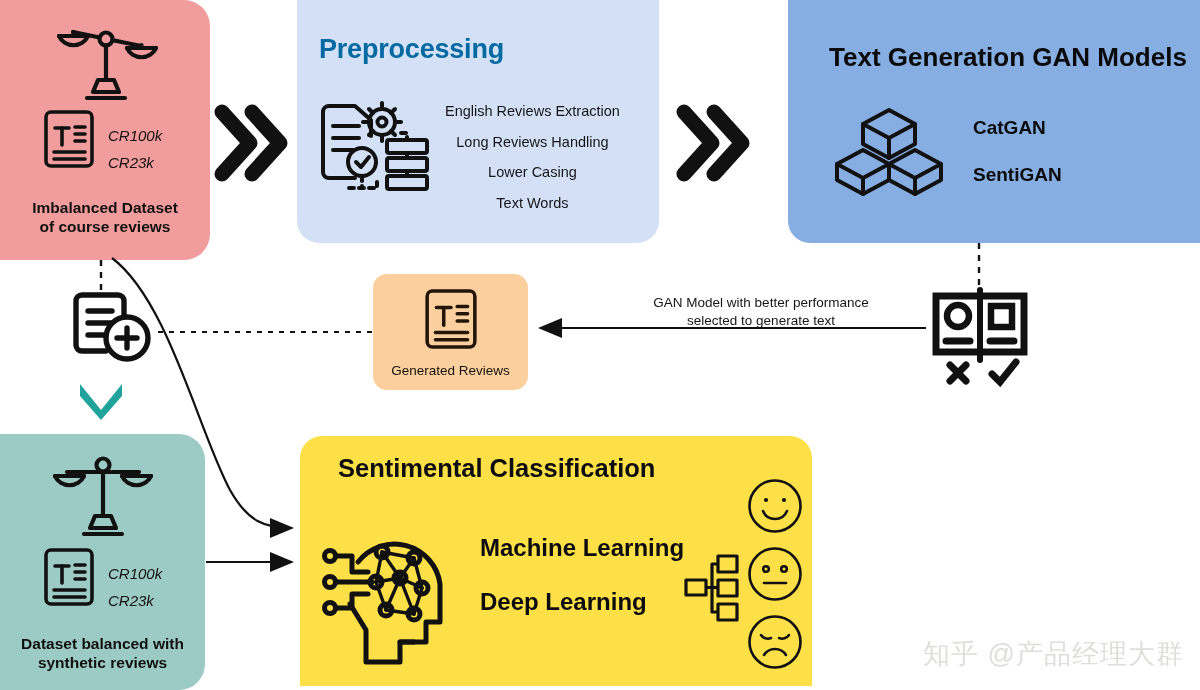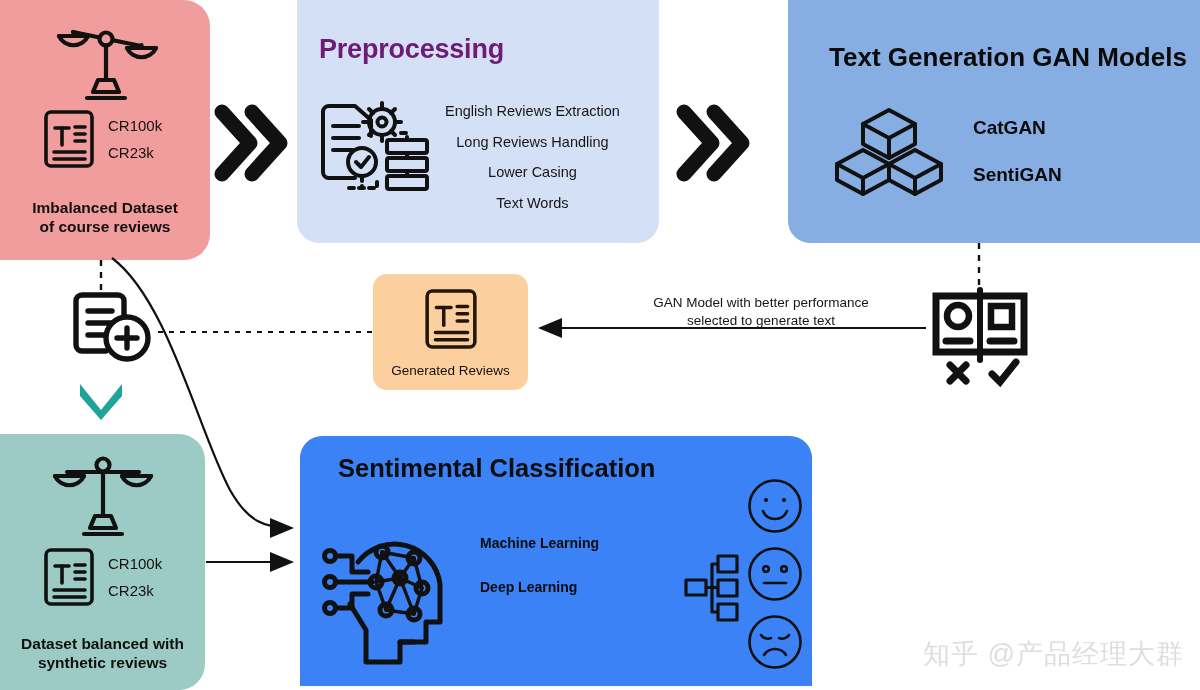--- a/index.html
+++ b/index.html
@@ -34,22 +34,23 @@
     background: #9CCBC6;
   }
   .ds-scale {
     position: absolute;
     left: 50%;
     transform: translateX(-50%);
   }
   .ds-doc-row {
     position: absolute;
     display: flex;
-    align-items: center;
+    align-items: flex-end;
     gap: 12px;
+    font-style: italic;
   }
   .ds-kvals {
     display: flex;
     flex-direction: column;
     gap: 12px;
     font-size: 15px;
     color: #14100f;
     line-height: 1;
   }
   .ds-caption {
@@ -65,21 +66,21 @@
   #card-preprocessing {
     left: 297px; top: 0px; width: 362px; height: 243px;
     background: #D3E0F5;
     border-radius: 0 0 22px 22px;
   }
   #card-preprocessing .title {
     position: absolute;
     left: 22px; top: 34px;
     font-size: 27px;
     font-weight: bold;
-    color: #701a75;
+    color: #0369a1;
     letter-spacing: -0.2px;
   }
   .prep-list {
     position: absolute;
     left: 148px; top: 104px;
     display: flex;
     flex-direction: column;
     gap: 16px;
     font-size: 14.5px;
     color: #16161a;
@@ -121,37 +122,37 @@
   #card-generated .caption {
     position: absolute;
     left: 0; right: 0; bottom: 12px;
     text-align: center;
     font-size: 13.5px;
     color: #15110d;
   }
   
   #card-sentiment {
     left: 300px; top: 436px; width: 512px; height: 250px;
-    background: #3b82f6;
+    background: #fde047;
     border-radius: 22px 22px 0 0;
   }
   #card-sentiment .title {
     position: absolute;
     left: 38px; top: 18px;
     font-size: 25.5px;
     font-weight: bold;
     color: #0d0d0d;
   }
   .sent-list {
     position: absolute;
     left: 180px; top: 100px;
     display: flex;
     flex-direction: column;
     gap: 30px;
-    font-size: 14px;
+    font-size: 24px;
     font-weight: bold;
     color: #0c0c0c;
     line-height: 1;
   }
   
   #annotation-selection {
     position: absolute;
     left: 616px; top: 294px; width: 290px;
     text-align: center;
     font-size: 13.5px;

